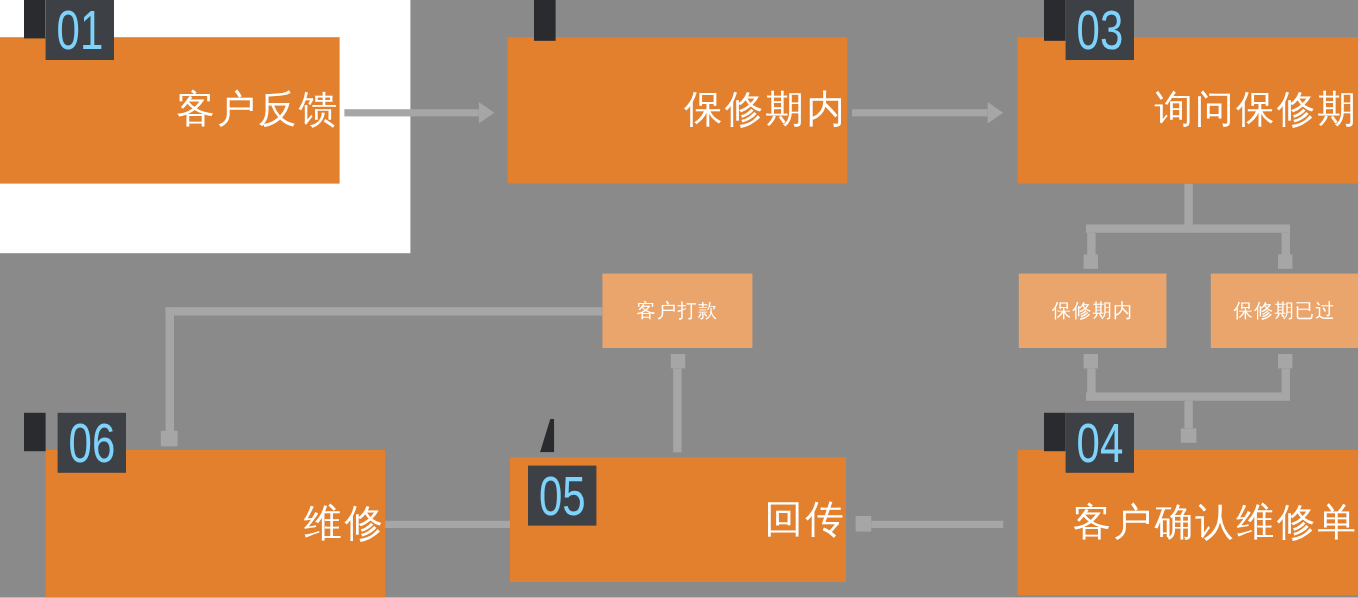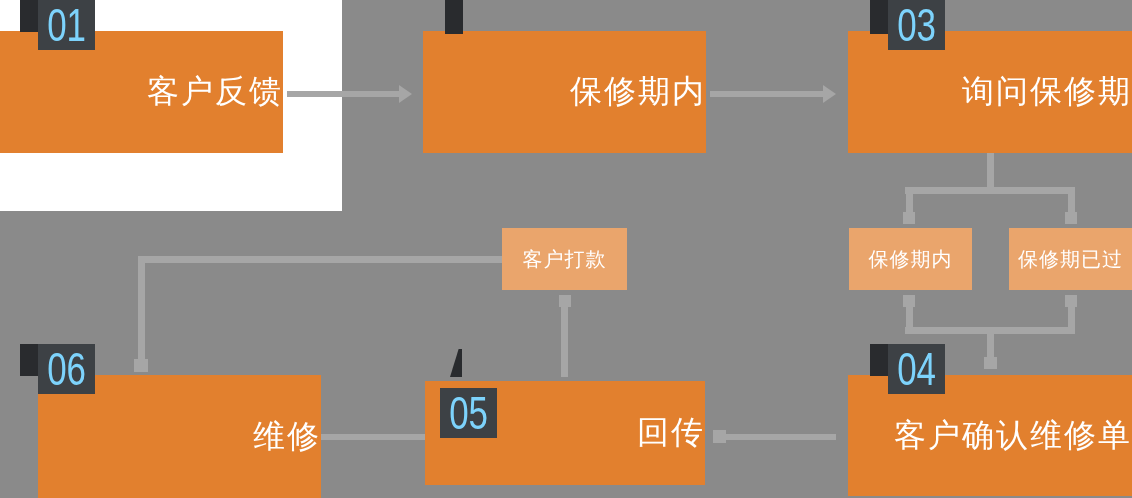--- a/index.html
+++ b/index.html
@@ -12,21 +12,21 @@
   }
   .white-panel{position:absolute;left:0;top:0;width:342px;height:211px;background:#FFFFFF;}
   .step-box{
     position:absolute;background:#E2802E;color:#FFFFFF;
     display:flex;align-items:center;justify-content:flex-end;
     font-size:32px;letter-spacing:2px;
   }
   .sub-box{
     position:absolute;background:#EAA56C;color:#FFFFFF;
     display:flex;align-items:center;justify-content:center;
-    font-size:20px;letter-spacing:1px;
+    font-size:16px;letter-spacing:1px;
   }
   .badge{
     position:absolute;width:57px;height:50px;background:#3D4145;color:#7dd3fc;
     display:flex;align-items:center;justify-content:center;
   }
   .badge .num{font-size:46px;line-height:1;transform:scaleX(0.76);}
   .badge-tab{position:absolute;width:18px;height:32px;background:#292B2E;}
   .badge-tab.slant{width:12px;height:28px;clip-path:polygon(72% 0,100% 0,100% 100%,0 100%);}
   .line{position:absolute;background:#A6A6A6;}
   .node{position:absolute;background:#A6A6A6;}
@@ -123,17 +123,17 @@
   <div class="badge" style="left:888px;top:344px;">
     <span class="num">04</span>
   </div>
 
   <div class="badge-tab slant" style="left:450px;top:349px;"></div>
   <div class="badge" style="left:440px;top:344px;margin-top:44px;">
     <span class="num">05</span>
   </div>
 
   <div class="badge-tab" style="left:20px;top:344px;"></div>
-  <div class="badge" style="left:38px;top:344px;">
+  <div class="badge" style="left:48px;top:344px;">
     <span class="num">06</span>
   </div>
 
 </div>
 
 </body></html>

